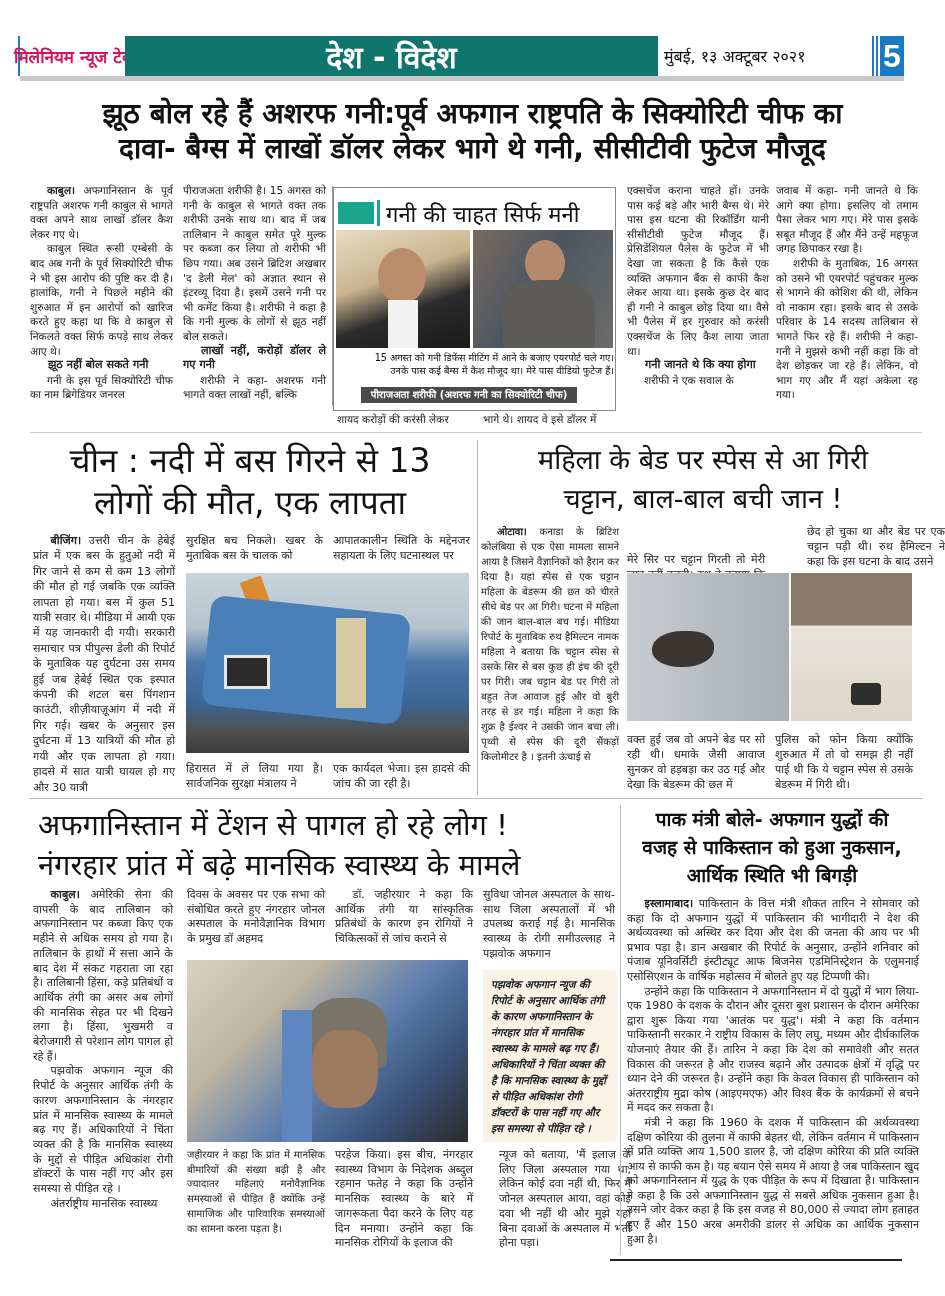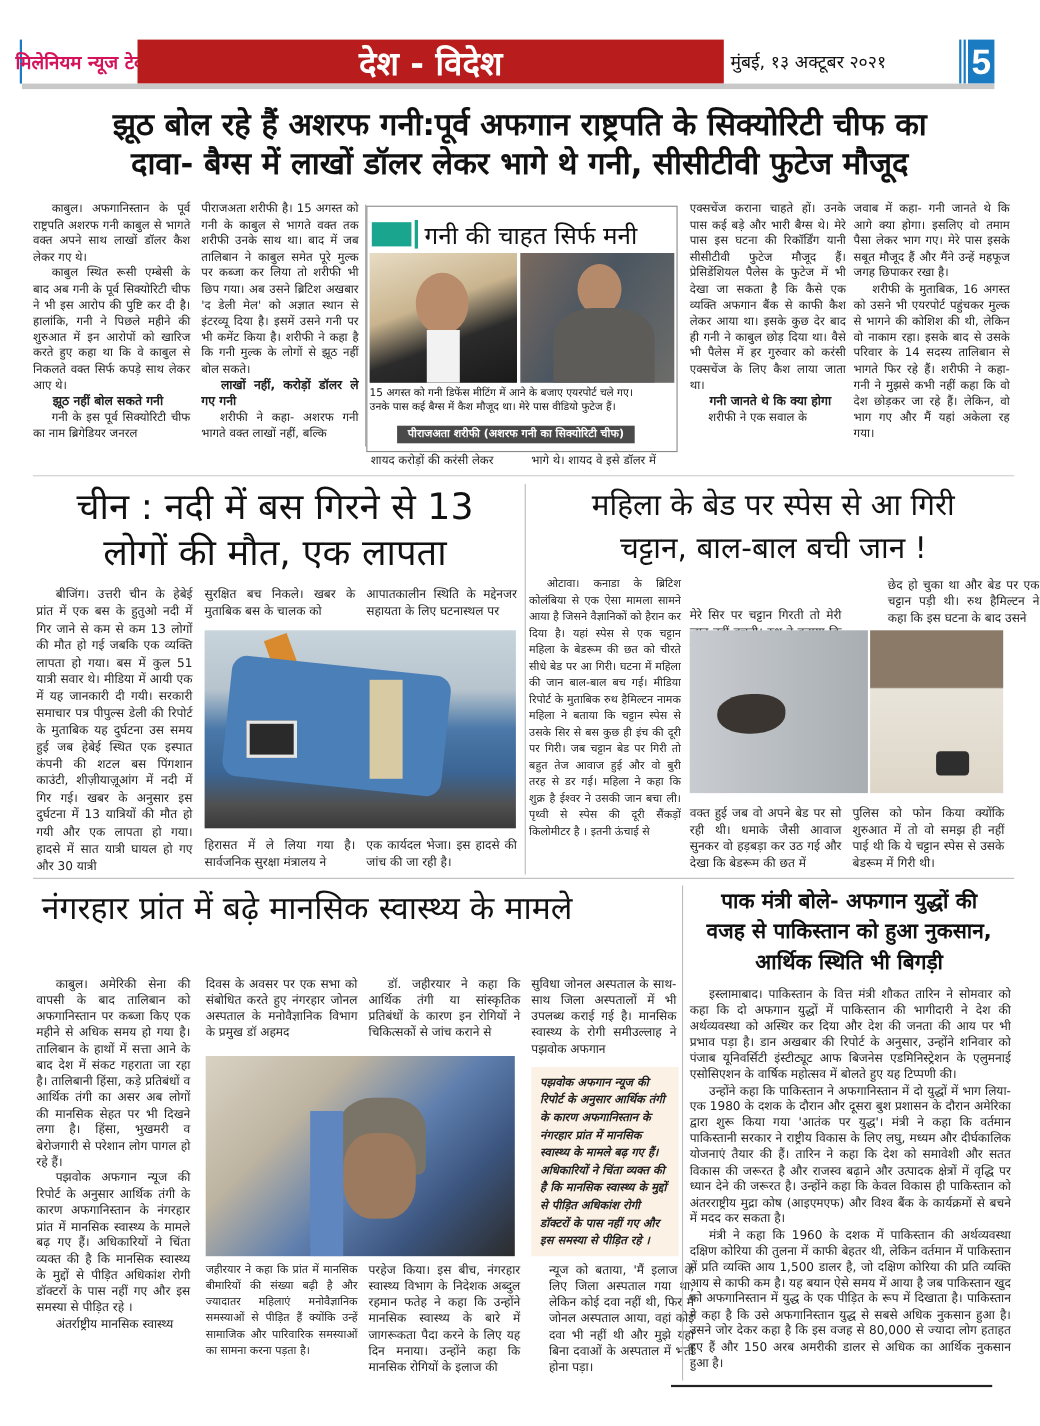--- a/index.html
+++ b/index.html
@@ -2,41 +2,41 @@
 <html><head>
 <meta charset="utf-8">
 <style>
   * { box-sizing: border-box; margin: 0; padding: 0; }
   body { width: 945px; height: 1296px; background: #fff; font-family: "DejaVu Sans", sans-serif; color: #111; position: relative; overflow: hidden; }
   .abs { position: absolute; }
   
   .mast { position: absolute; top: 36px; left: 18px; width: 886px; height: 40px; display: flex; }
   .mast-shadow { position: absolute; top: 76px; left: 20px; width: 884px; height: 5px; background: #c8c8c8; }
   .brand { width: 106px; border-left: 2px solid #1a7ac2; color: #d4145a; font-weight: bold; font-size: 17px; display: flex; align-items: center; justify-content: center; padding-left: 4px; white-space: nowrap; width: 107px; }
-  .section { flex: 1; background: #b91c1c; color: #fff; font-weight: bold; font-size: 30px; display: flex; align-items: center; justify-content: center; margin-left: 0; }
+  .section { flex: 1; background: #0f766e; color: #fff; font-weight: bold; font-size: 30px; display: flex; align-items: center; justify-content: center; margin-left: 0; }
   .dateline { width: 214px; font-size: 16px; display: flex; align-items: center; padding-left: 6px; white-space: nowrap; }
   .pgbar { width: 6px; border-left: 2px solid #1a7ac2; border-right: 2px solid #1a7ac2; margin-right: 2px; }
   .pgno { width: 24px; background: #1a7ac2; color: #fff; font-weight: bold; font-size: 32px; display: flex; align-items: center; justify-content: center; font-family: "Liberation Sans", sans-serif; }
   
   .hl { position: absolute; font-weight: bold; text-align: center; line-height: 1.25; color: #111; }
   .hl-main { top: 96px; left: 20px; width: 905px; font-size: 28px; }
   .hl-light { font-weight: normal; }
   
   .col { position: absolute; font-size: 10.6px; line-height: 14.6px; text-align: justify; color: #222; }
   .col p { text-indent: 1.6em; }
-  .col .dl { font-weight: normal; margin-top: 44px; }
+  .col .dl { font-weight: bold; margin-top: 44px; }
   .col .sub { font-weight: bold; font-size: 11.2px; text-indent: 1.6em; }
   .rule-v { position: absolute; width: 1px; background: #999; }
   .rule-h { position: absolute; height: 1px; background: #222; }
   
   .photo { position: absolute; overflow: hidden; }
   .frame { position: absolute; border: 1px solid #888; background: #fff; }
   .callout-title { position: absolute; font-weight: normal; font-size: 22px; color: #111; white-space: nowrap; }
   .teal { position: absolute; background: #1aa58e; }
-  .caption { position: absolute; font-size: 9.6px; text-align: left; line-height: 13px; }
+  .caption { position: absolute; font-size: 9.6px; text-align: right; line-height: 13px; }
   .cap-band { position: absolute; background: #4a4a4a; color: #fff; font-size: 10px; font-weight: bold; text-align: center; line-height: 16px; }
   .pull { position: absolute; background: #fbf1e4; font-size: 10.4px; line-height: 16px; font-style: italic; font-weight: bold; padding: 6px 8px; color: #222; }
 </style>
 </head>
 <body>
 
 <div class="mast">
   <div class="brand">मिलेनियम न्यूज टेक</div>
   <div class="section">देश - विदेश</div>
   <div class="dateline">मुंबई, १३ अक्टूबर २०२१</div>
@@ -139,20 +139,21 @@
 <div class="photo" style="top:573px;left:791px;width:121px;height:148px;background:linear-gradient(180deg,#8b7a68 0%,#8b7a68 35%,#e9e4da 36%,#ddd6c8 100%);">
   <div class="abs" style="top:110px;left:60px;width:30px;height:22px;background:#2e2e2e;border-radius:4px;"></div>
 </div>
 
 <div class="col" style="top:732px;left:627px;width:138px;font-size:11px;line-height:15px;">वक्त हुई जब वो अपने बेड पर सो रही थी। धमाके जैसी आवाज सुनकर वो हड़बड़ा कर उठ गई और देखा कि बेडरूम की छत में</div>
 <div class="col" style="top:732px;left:775px;width:138px;font-size:11px;line-height:15px;">पुलिस को फोन किया क्योंकि शुरुआत में तो वो समझ ही नहीं पाई थी कि ये चट्टान स्पेस से उसके बेडरूम में गिरी थी।</div>
 
 <div class="rule-h" style="top:798px;left:30px;width:892px;background:#bbb;"></div>
 
 <div class="hl hl-light" style="top:805px;left:30px;width:580px;font-size:29px;line-height:40px;text-align:left;padding-left:8px;">
+  <div>अफगानिस्तान में टेंशन से पागल हो रहे लोग !</div>
   <div>नंगरहार प्रांत में बढ़े मानसिक स्वास्थ्य के मामले</div>
 </div>
 
 <div class="col" style="top:888px;left:33px;width:140px;font-size:11px;line-height:14.7px;">
   <p><span class="dl">काबुल।</span> <span>अमेरिकी सेना की वापसी के बाद तालिबान को अफगानिस्तान पर कब्जा किए एक महीने से अधिक समय हो गया है। तालिबान के हाथों में सत्ता आने के बाद देश में संकट गहराता जा रहा है। तालिबानी हिंसा, कड़े प्रतिबंधों व आर्थिक तंगी का असर अब लोगों की मानसिक सेहत पर भी दिखने लगा है। हिंसा, भुखमरी व बेरोजगारी से परेशान लोग पागल हो रहे हैं।</span></p>
   <p>पझवोक अफगान न्यूज की रिपोर्ट के अनुसार आर्थिक तंगी के कारण अफगानिस्तान के नंगरहार प्रांत में मानसिक स्वास्थ्य के मामले बढ़ गए हैं। अधिकारियों ने चिंता व्यक्त की है कि मानसिक स्वास्थ्य के मुद्दों से पीड़ित अधिकांश रोगी डॉक्टरों के पास नहीं गए और इस समस्या से पीड़ित रहे ।</p>
   <p>अंतर्राष्ट्रीय मानसिक स्वास्थ्य</p>
 </div>
 <div class="col" style="top:888px;left:187px;width:138px;font-size:11px;line-height:14.7px;">दिवस के अवसर पर एक सभा को संबोधित करते हुए नंगरहार जोनल अस्पताल के मनोवैज्ञानिक विभाग के प्रमुख डॉ अहमद</div>
 <div class="col" style="top:888px;left:335px;width:138px;font-size:11px;line-height:14.7px;">

